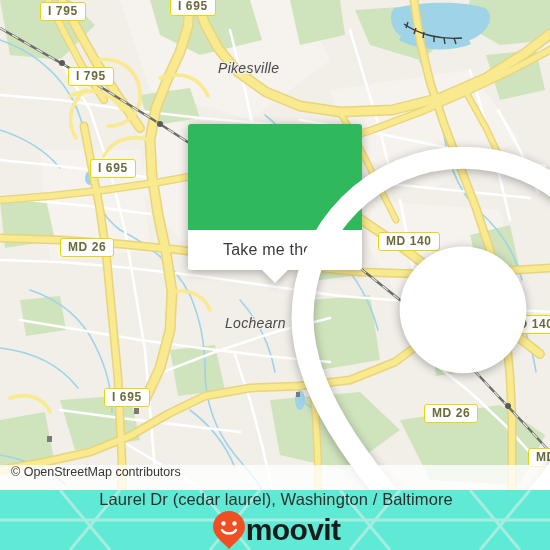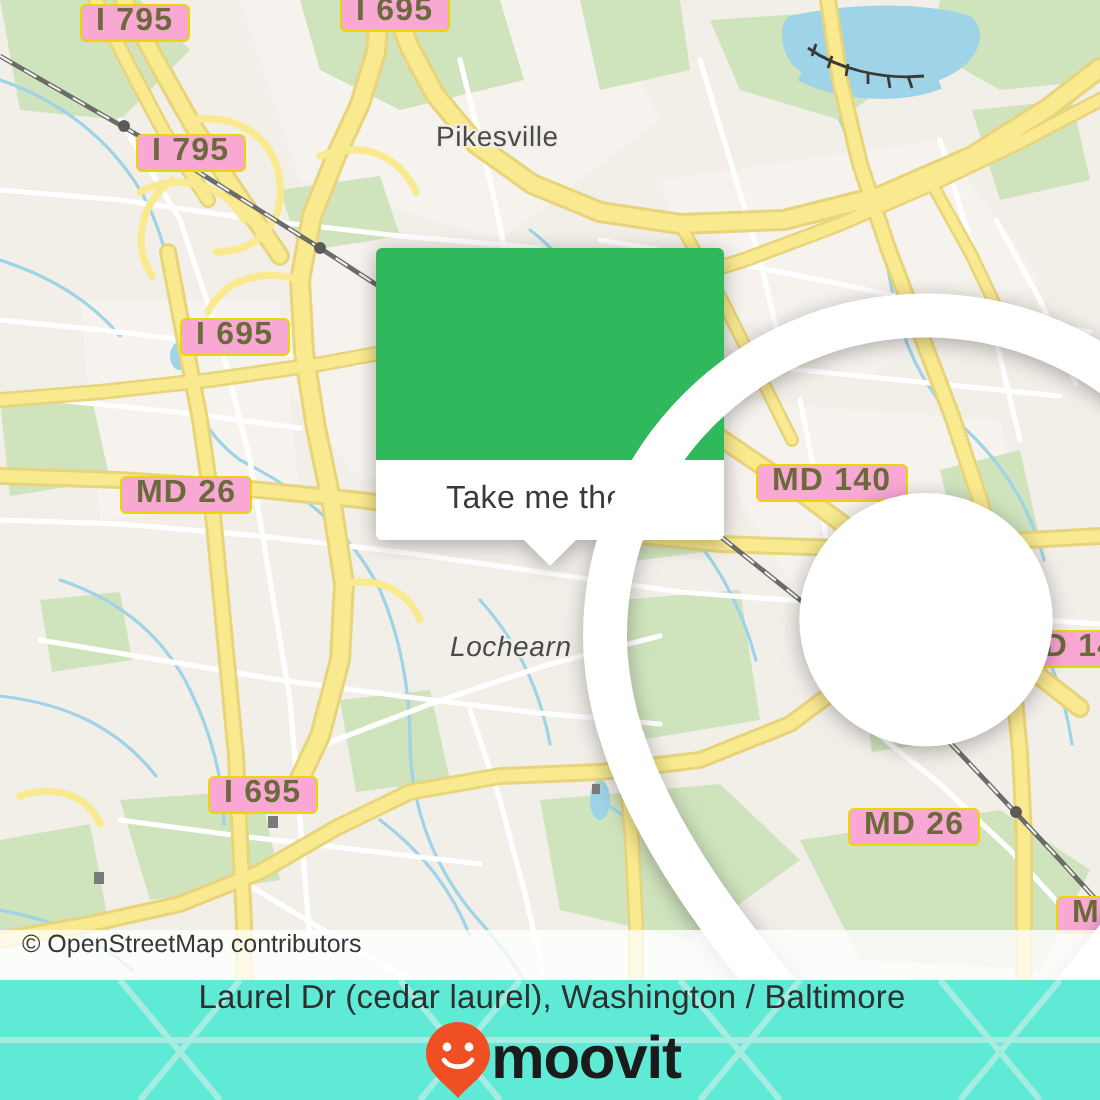--- a/index.html
+++ b/index.html
@@ -46,26 +46,26 @@
     text-shadow:
        1px  0   0 #f2efe9, -1px  0   0 #f2efe9,
        0    1px 0 #f2efe9,  0   -1px 0 #f2efe9,
        1px  1px 0 #f2efe9, -1px  1px 0 #f2efe9,
        1px -1px 0 #f2efe9, -1px -1px 0 #f2efe9;
   }
 
   
   .shield {
     position: absolute;
-    background: #f9a8d4;
+    background: #ffffff;
     border: 1.5px solid #e9d800;
     border-radius: 3px;
     color: #6b6a3a;
     font-family: "Liberation Sans", sans-serif;
-    font-size: 16px;
+    font-size: 12px;
     font-weight: bold;
     letter-spacing: 0.6px;
     padding: 2px 7px 3px 7px;
     white-space: nowrap;
     line-height: 12px;
     box-sizing: border-box;
   }
 
   
   #callout {
@@ -344,21 +344,21 @@
         </g>
 
         <g stroke="#3a3a38" stroke-width="1.4" fill="none">
           <path d="M404,24 C418,34 440,40 462,38"></path>
           <path d="M408,22 L406,28 M416,28 L414,34 M424,32 L423,38 M434,36 L434,42 M444,38 L445,44 M454,38 L456,44"></path>
         </g>
 
       </g>
     </svg>
 
-    <div class="place-label" style="left:218px; top:60px;">Pikesville</div>
+    <div class="place-label" style="left:218px; top:60px;font-style:italic;">Pikesville</div>
     <div class="place-label" style="left:225px; top:315px;font-style:italic;">Lochearn</div>
 
     <div class="shield" style="left:40px;  top:2px;">I 795</div>
     <div class="shield" style="left:170px; top:-3px;">I 695</div>
     <div class="shield" style="left:68px;  top:67px;">I 795</div>
     <div class="shield" style="left:90px;  top:159px;">I 695</div>
     <div class="shield" style="left:60px;  top:238px;">MD 26</div>
     <div class="shield" style="left:378px; top:232px;">MD 140</div>
     <div class="shield" style="left:500px; top:315px;">MD 140</div>
     <div class="shield" style="left:104px; top:388px;">I 695</div>

